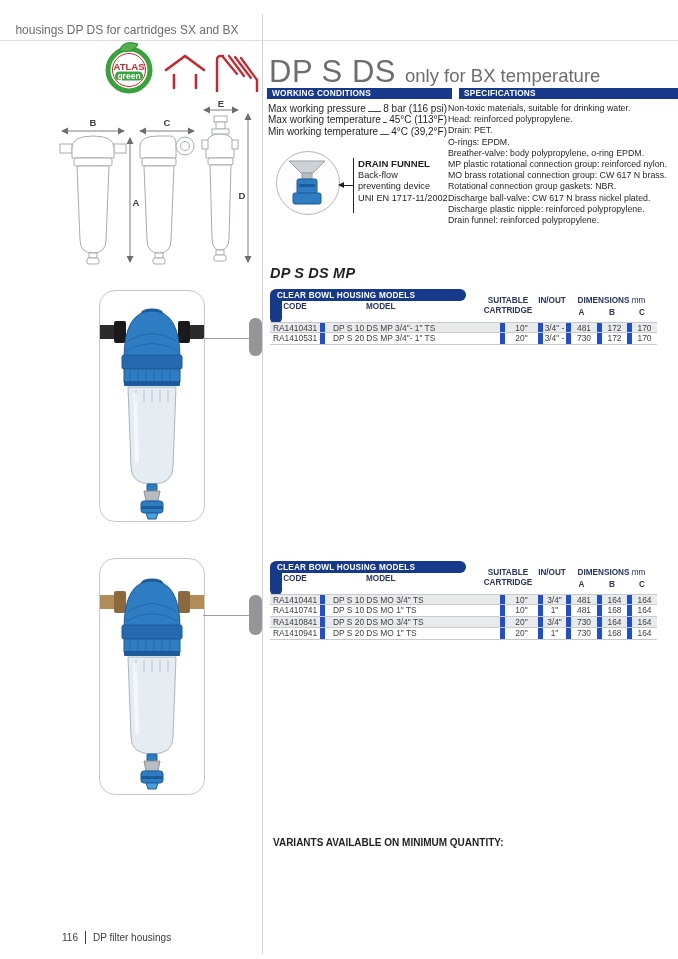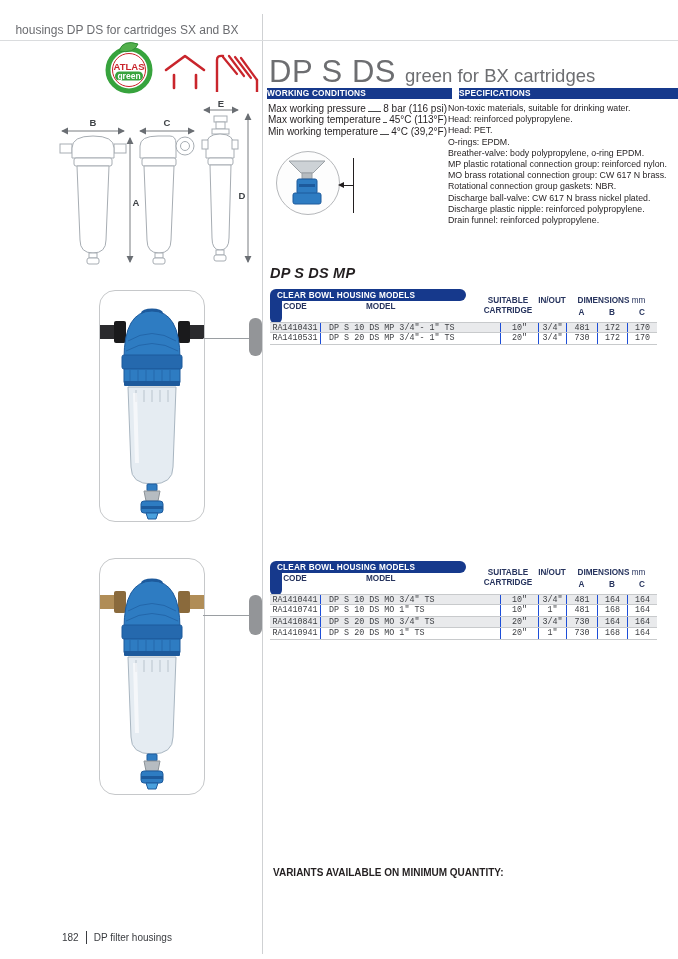--- a/index.html
+++ b/index.html
@@ -4,21 +4,21 @@
 <style>
   html,body{margin:0;padding:0;background:#e9e9e9;}
   .page{position:relative;width:678px;height:959px;background:#fff;font-family:"Liberation Sans",sans-serif;color:#231f20;overflow:hidden;margin:0 auto;}
   .abs{position:absolute;}
   .vline{position:absolute;left:262px;top:14px;width:1px;height:940px;background:#cfd1d3;}
   .toprule{position:absolute;left:0;top:40px;width:678px;height:1px;background:#dadcde;}
   .note{position:absolute;left:0;top:23px;width:254px;text-align:center;font-size:12px;color:#6b6c70;}
   .title-wrap{position:absolute;left:269px;top:44px;display:flex;align-items:baseline;color:#6d6e71;white-space:nowrap;margin-top:10px;}
   .title-big{font-size:31px;letter-spacing:.5px;}
   .title-small{font-size:18.5px;margin-left:9px;}
-  .bluebar{position:absolute;height:11px;background:#16398c;color:#fff;font-weight:bold;font-size:8.3px;line-height:11.5px;box-sizing:border-box;letter-spacing:.2px;}
+  .bluebar{position:absolute;height:11px;background:#16398c;color:#fff;font-weight:bold;font-size:8.3px;line-height:11.5px;padding-left:5px;box-sizing:border-box;letter-spacing:.2px;}
   .wc-rows{position:absolute;left:268px;top:103px;width:179px;font-size:10px;}
   .wc-row{display:flex;align-items:baseline;height:11.3px;}
   .wc-fill{flex:1;border-bottom:1px solid #4a4a4c;margin:0 2px 2px 2px;}
   .spec{position:absolute;left:448px;top:103px;width:230px;font-size:8.8px;line-height:11.2px;white-space:nowrap;}
   .df-circle{position:absolute;left:276px;top:151px;width:62px;height:62px;border:1px solid #b5b7ba;border-radius:50%;background:#fdfdfd;}
   .df-vline{position:absolute;left:353px;top:158px;width:1px;height:55px;background:#231f20;}
   .df-hline{position:absolute;left:344px;top:185px;width:9px;height:1px;background:#231f20;}
   .df-arrow{position:absolute;left:338px;top:182px;width:0;height:0;border-top:3.5px solid transparent;border-bottom:3.5px solid transparent;border-right:6px solid #231f20;}
   .df-text{position:absolute;left:358px;top:158px;font-size:9.2px;line-height:11.6px;}
   .df-title{font-weight:bold;font-size:9.6px;}
@@ -26,31 +26,31 @@
   .sec-title b{font-size:14.5px;letter-spacing:.2px;}
   .sec-title span{font-size:11px;margin-left:6px;}
   .banner{position:absolute;width:196px;height:12px;background:#16398c;border-radius:6px 6px 6px 0;color:#fff;font-size:8.2px;font-weight:bold;line-height:13px;padding-left:7px;box-sizing:border-box;letter-spacing:.2px;white-space:nowrap;}
   .banner-tab{position:absolute;width:12px;height:23px;background:#16398c;border-radius:0 0 7px 7px;}
   .th{position:absolute;font-size:8.2px;font-weight:bold;color:#27345e;text-align:center;white-space:nowrap;}
   .th.left{text-align:left;padding-left:38px;}
   .th .unit{font-weight:normal;}
   .trow{position:absolute;left:270px;width:387px;height:11.5px;display:flex;font-size:8.4px;line-height:11.5px;color:#3c3e42;border-bottom:1px solid #c8cacc;box-sizing:border-box;}
   .trow.first{border-top:1px solid #c8cacc;}
   .trow.alt{background:#e9eaec;}
-  .trow span{display:block;text-align:center;box-sizing:border-box;overflow:hidden;font-family:Liberation Mono, monospace;}
-  .trow span + span{border-left:1px solid #1d4ed8;}
+  .trow span{display:block;text-align:center;box-sizing:border-box;overflow:hidden;}
+  .trow span + span{border-left:5px solid #1d4ed8;}
   .c-code{width:50px;}
   .c-model{width:180px;text-align:left!important;padding-left:8px;}
   .c-cart{width:38px;}
   .c-io{width:28px;}
   .c-a{width:31px;}.c-b{width:30px;}.c-c{width:30px;}
   .pbox{position:absolute;left:99px;width:104px;border:1px solid #c6c8ca;border-radius:16px;background:#fff;}
   .pconn{position:absolute;height:1px;background:#9a9ea2;}
   .pill{position:absolute;left:249px;width:13px;background:#939598;border-radius:6px;}
-  .var-head{position:absolute;left:273px;top:867px;font-size:10px;font-weight:bold;}
+  .var-head{position:absolute;left:273px;top:837px;font-size:10px;font-weight:bold;}
   .var-box{position:absolute;left:252px;top:884px;width:230px;height:30px;border:1px solid #b9bbbd;font-size:9.3px;line-height:11px;padding:4px 0 0 27px;box-sizing:border-box;background:#fff;}
   .var-box .l2{padding-left:6px;}
   .footer{position:absolute;left:62px;top:931px;display:flex;align-items:center;font-size:10px;color:#3a3c40;}
   .footer .sep{width:1px;height:13px;background:#3a3c40;margin:0 7px;}
 </style>
 </head>
 <body>
 
 <div class="page">
 
@@ -76,21 +76,21 @@
     <path d="M6 40 V8 Q6 3 12 4" stroke="#c9252c" stroke-width="2.4" fill="none" stroke-linecap="round"></path>
     <line x1="12" y1="5" x2="26" y2="22" stroke="#c9252c" stroke-width="2.2" stroke-linecap="round"></line>
     <line x1="18" y1="4" x2="33" y2="24" stroke="#c9252c" stroke-width="2.2" stroke-linecap="round"></line>
     <line x1="24" y1="5" x2="40" y2="26" stroke="#c9252c" stroke-width="2.2" stroke-linecap="round"></line>
     <line x1="30" y1="6" x2="46" y2="28" stroke="#c9252c" stroke-width="2.2" stroke-linecap="round"></line>
     <line x1="46" y1="28" x2="46" y2="40" stroke="#c9252c" stroke-width="2.4" stroke-linecap="round"></line>
   </svg>
 
   <div class="title-wrap">
     <span class="title-big">DP S DS</span>
-    <span class="title-small">green for BX cartridges</span>
+    <span class="title-small">only for BX temperature</span>
   </div>
 
   <div class="bluebar" style="left:267px;top:88px;width:185px">WORKING CONDITIONS</div>
   <div class="bluebar" style="left:459px;top:88px;width:253px">SPECIFICATIONS</div>
 
   <div class="wc-rows">
     <div class="wc-row">
       <span>Max working pressure</span>
         <span class="wc-fill"></span>
         <span>8 bar (116 psi)</span>
@@ -103,21 +103,21 @@
     <div class="wc-row">
       <span>Min working temperature</span>
         <span class="wc-fill"></span>
         <span>4°C (39,2°F)</span>
     </div>
   </div>
 
   <div class="spec">
     <div>Non-toxic materials, suitable for drinking water.</div>
     <div>Head: reinforced polypropylene.</div>
-    <div>Head: PET.</div>
+    <div>Drain: PET.</div>
     <div>O-rings: EPDM.</div>
     <div>Breather-valve: body polypropylene, o-ring EPDM.</div>
     <div>MP plastic rotational connection group: reinforced nylon.</div>
     <div>MO brass rotational connection group: CW 617 N brass.</div>
     <div>Rotational connection group gaskets: NBR.</div>
     <div>Discharge ball-valve: CW 617 N brass nickel plated.</div>
     <div>Discharge plastic nipple: reinforced polypropylene.</div>
     <div>Drain funnel: reinforced polypropylene.</div>
   </div>
 
@@ -126,20 +126,26 @@
       <path d="M12 9 L48 9 L36 21 L24 21 Z" fill="#cdd2d6" stroke="#9aa0a5"></path>
       <rect x="25" y="21" width="10" height="6" fill="#b7bcc0" stroke="#9aa0a5"></rect>
       <rect x="20" y="27" width="20" height="15" rx="2" fill="#2e7cc2" stroke="#1d5a9c"></rect>
       <rect x="22" y="32" width="16" height="3" fill="#1d5a9c"></rect>
       <rect x="16" y="41" width="28" height="11" rx="2" fill="#2e7cc2" stroke="#1d5a9c"></rect>
     </svg>
   </div>
   <div class="df-vline"></div>
   <div class="df-hline"></div>
   <div class="df-arrow"></div>
+  <div class="df-text">
+    <div class="df-title">DRAIN FUNNEL</div>
+    <div>Back-flow</div>
+    <div>preventing device</div>
+    <div>UNI EN 1717-11/2002</div>
+  </div>
 
   <svg class="abs" style="left:54px;top:100px" width="204" height="168" viewBox="0 0 204 168">
     <defs>
       <marker id="ae" markerWidth="8" markerHeight="8" refX="7" refY="4" orient="auto">
           <path d="M0 0 L8 4 L0 8 Z" fill="#6a6e73"></path>
         </marker>
       <marker id="as" markerWidth="8" markerHeight="8" refX="1" refY="4" orient="auto">
           <path d="M8 0 L0 4 L8 8 Z" fill="#6a6e73"></path>
         </marker>
     </defs>
@@ -332,18 +338,18 @@
       <rect x="41" y="211" width="22" height="3" fill="#1d5a9c"></rect>
       <path d="M46 218 h12 l-2 6 h-8 Z" fill="#49a0dd" stroke="#1d5a9c"></path>
     </svg>
   </div>
   <div class="pconn" style="left:203px;top:615px;width:46px"></div>
   <div class="pill" style="top:595px;height:40px"></div>
 
   <div class="var-head">VARIANTS AVAILABLE ON MINIMUM QUANTITY:</div>
 
   <div class="footer">
-    <span>182</span>
+    <span>116</span>
     <span class="sep"></span>
     <span>DP filter housings</span>
   </div>
 
 </div>
 
 </body></html>

